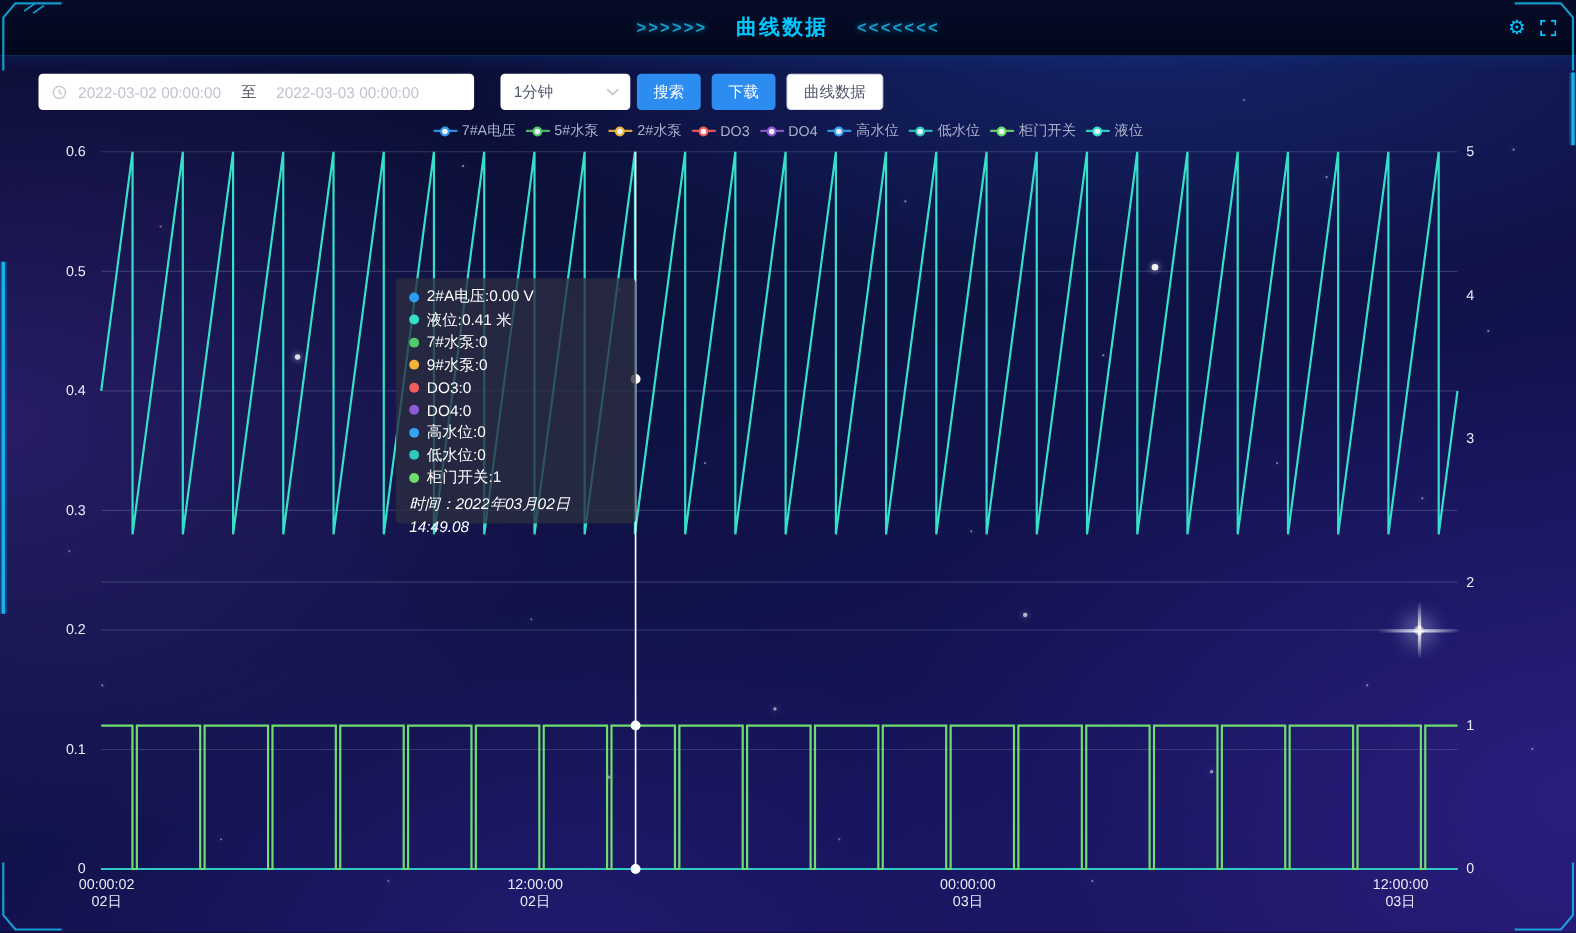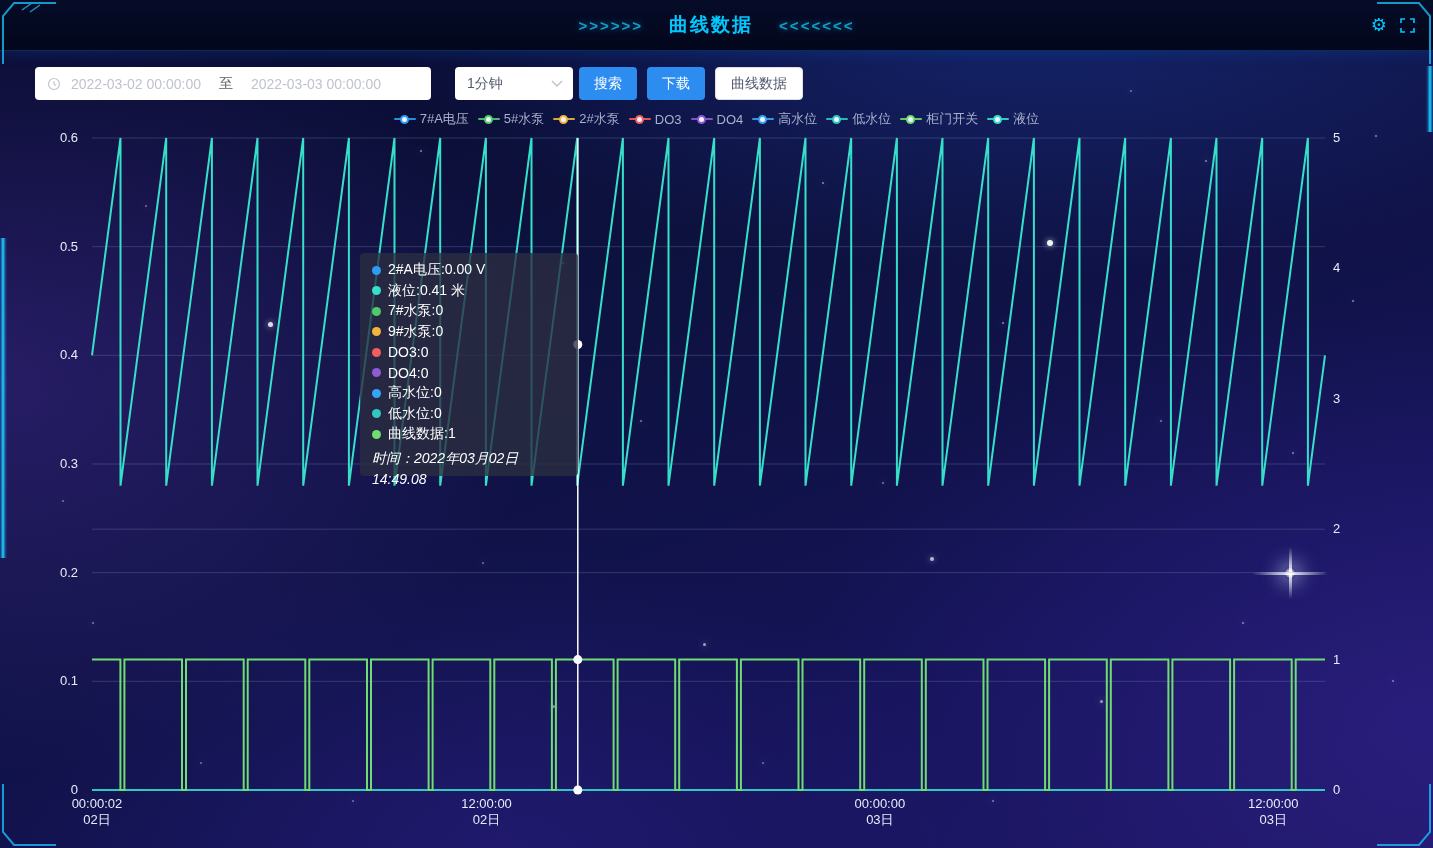--- a/index.html
+++ b/index.html
@@ -277,21 +277,21 @@
         <div class="tip-row">
           <span class="tip-dot" style="background: rgb(54, 163, 245);"></span>
           <span>高水位:0</span>
         </div>
         <div class="tip-row">
           <span class="tip-dot" style="background: rgb(47, 201, 192);"></span>
           <span>低水位:0</span>
         </div>
         <div class="tip-row">
           <span class="tip-dot" style="background: rgb(111, 221, 111);"></span>
-          <span>曲线数据:1</span>
+          <span>柜门开关:1</span>
         </div>
       </div>
     <div class="tip-time">时间：2022年03月02日 14:49.08</div>
   </div>
 
   <svg class="frame" viewBox="0 0 1433 848" width="1433" height="848">
     <g stroke="#19c8ff" stroke-width="2" fill="none" opacity="0.75">
       <path d="M56 3 L14 3 L3 16 L3 64"></path>
       <path d="M1377 3 L1419 3 L1430 16 L1430 64"></path>
       <path d="M3 784 L3 832 L14 845 L56 845"></path>

